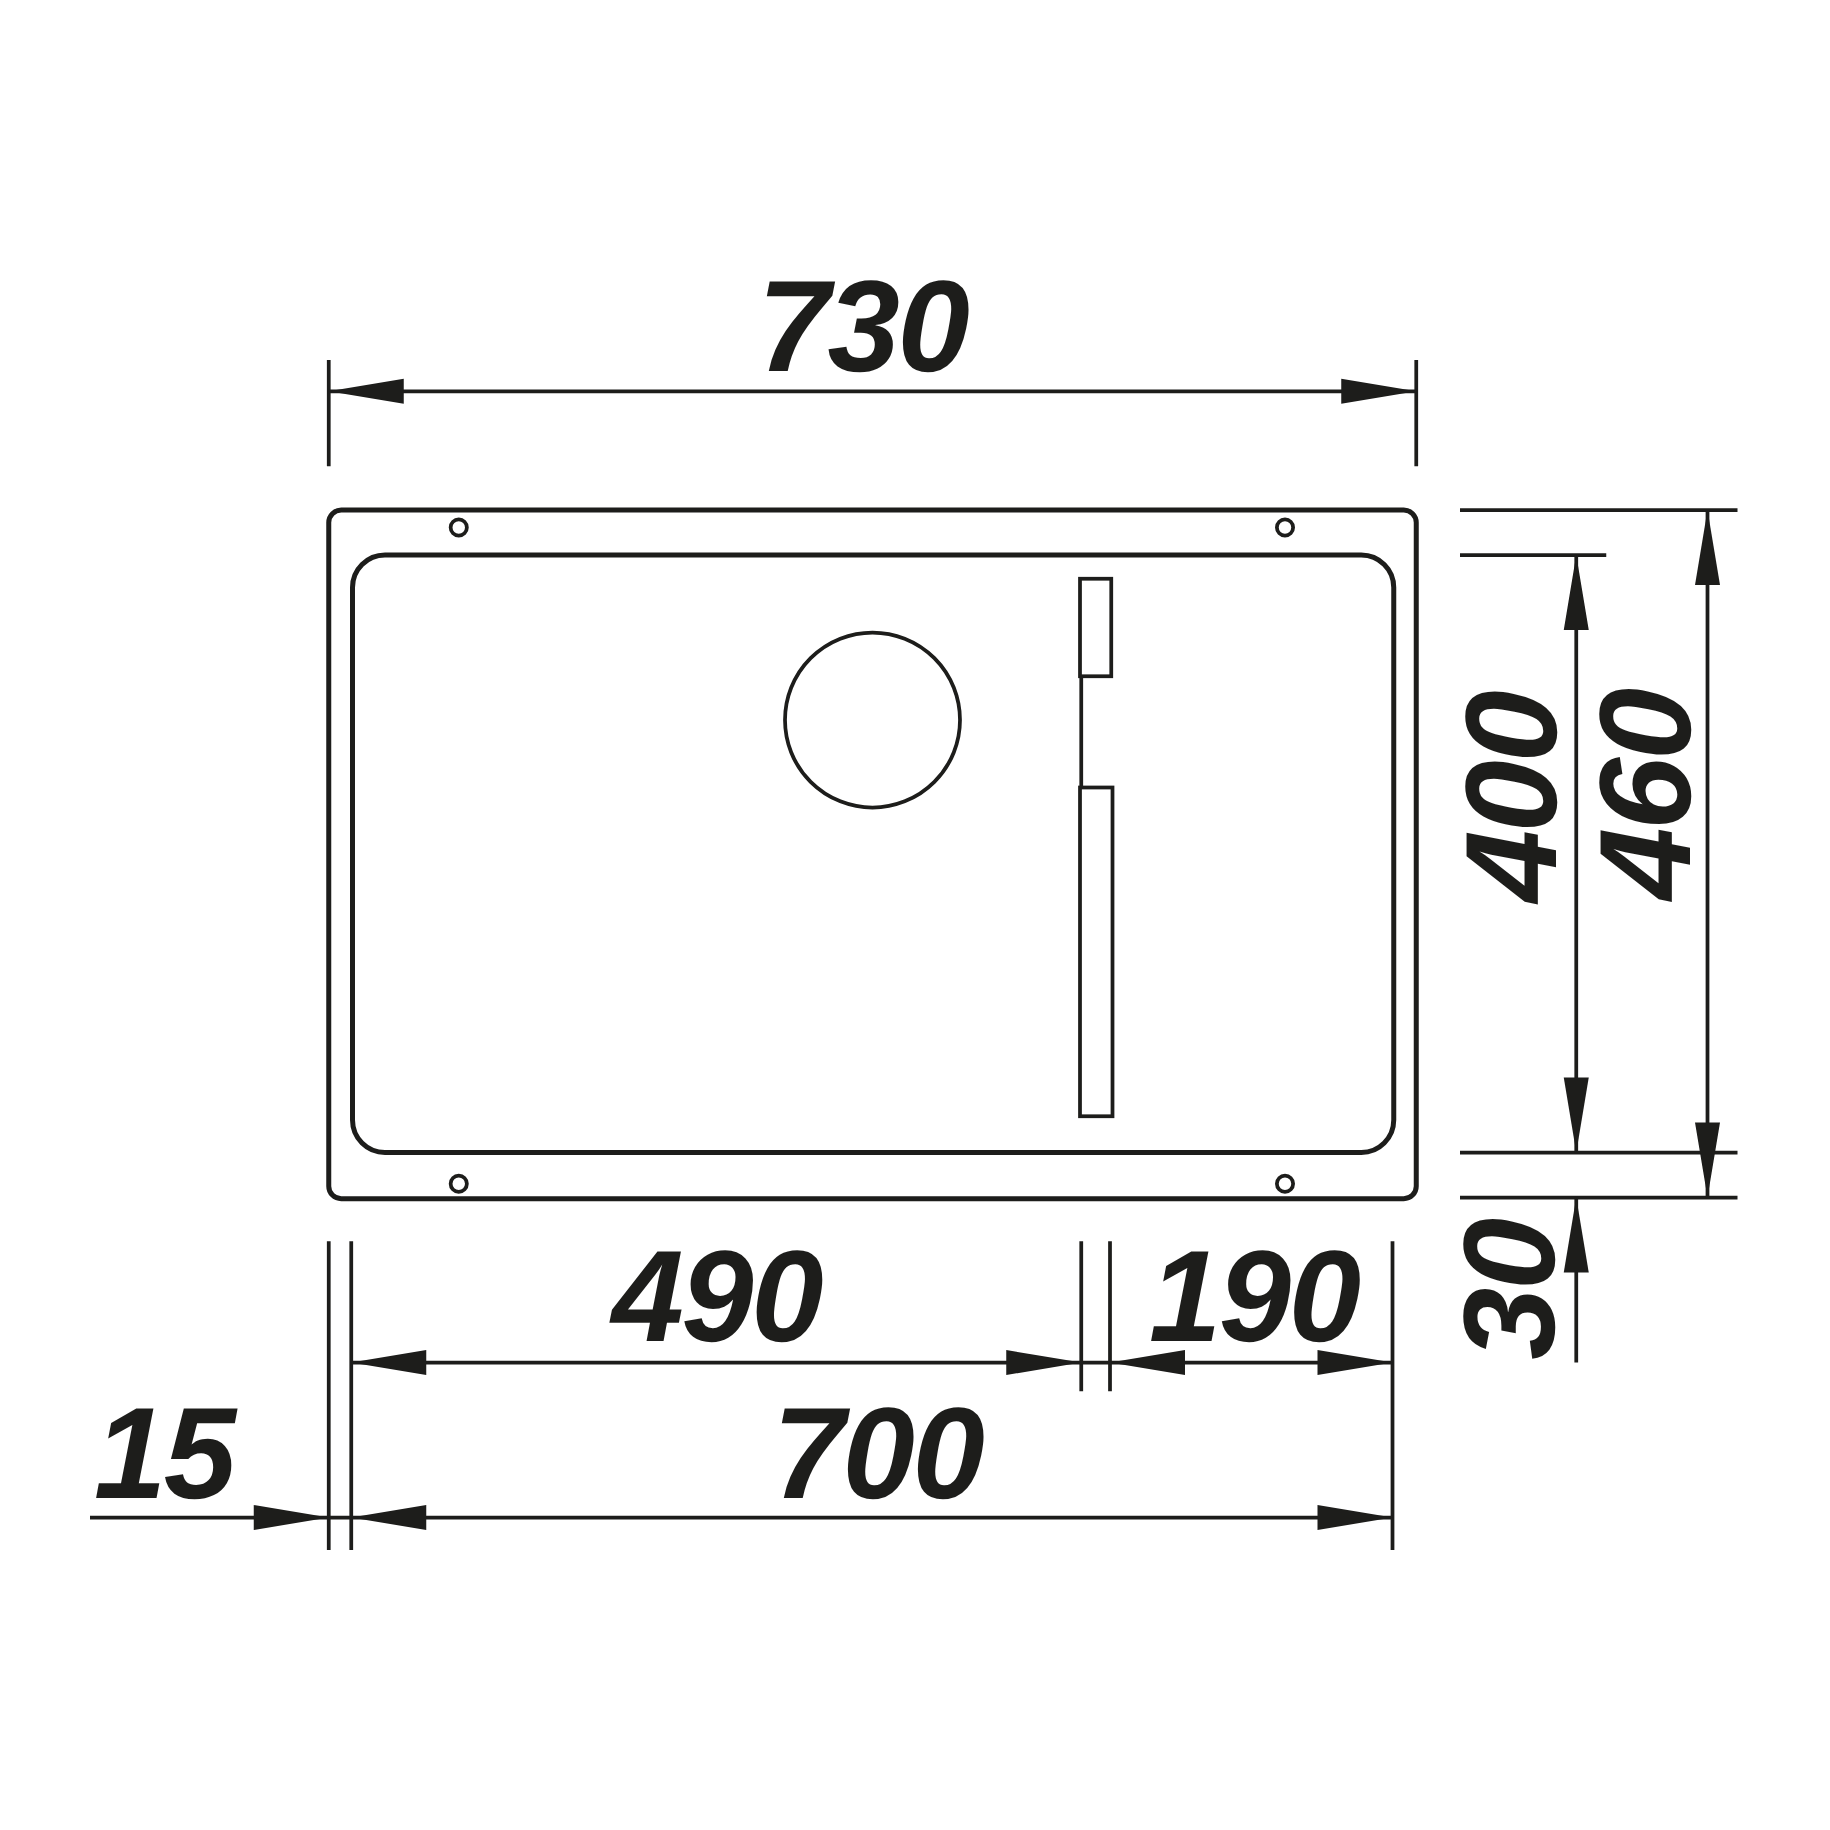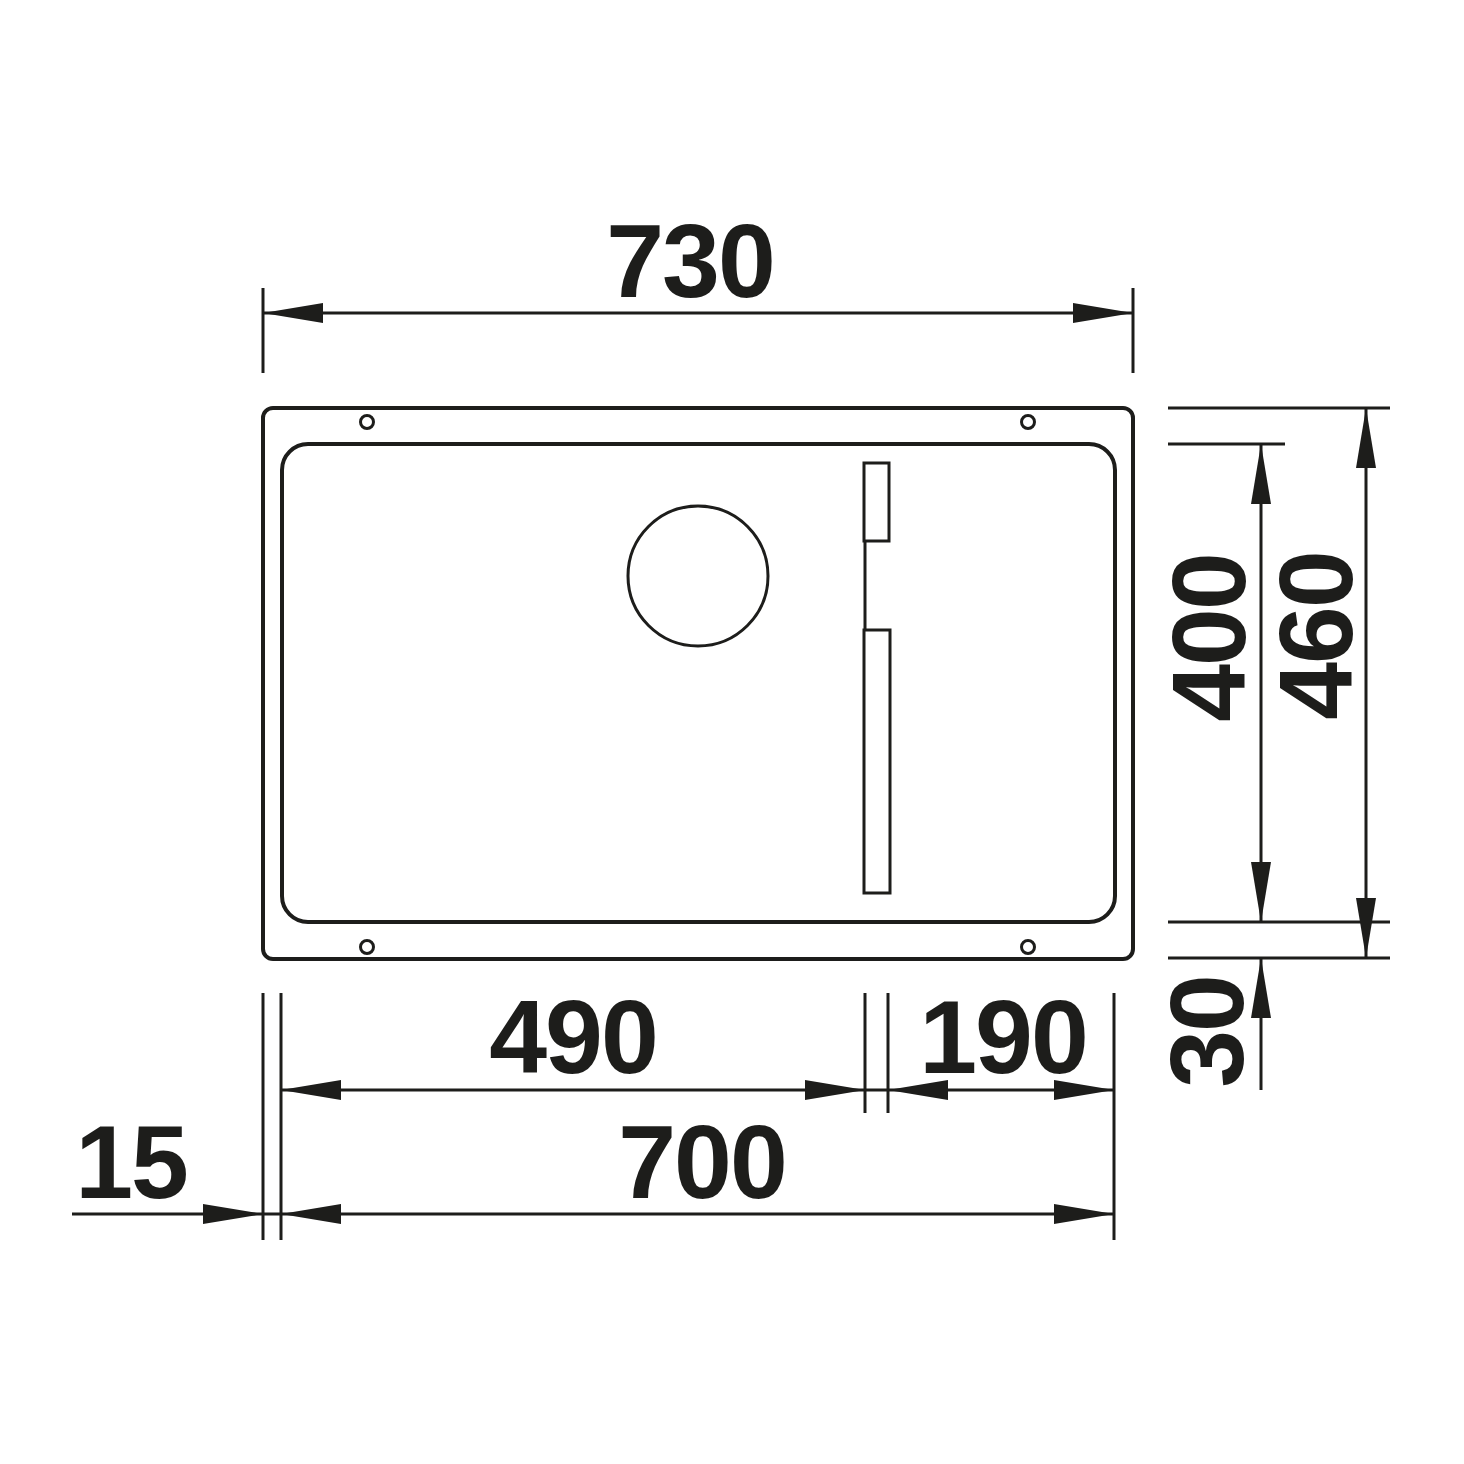--- a/index.html
+++ b/index.html
@@ -7,20 +7,21 @@
     padding: 0;
     background: #ffffff;
     width: 1464px;
     height: 1464px;
     overflow: hidden;
   }
   .stage {
     width: 1464px;
     height: 1464px;
     position: relative;
+    font-style: italic;
   }
   svg {
     display: block;
   }
   .outline {
     fill: #ffffff;
     stroke: #1d1d1b;
     stroke-width: 4;
   }
   .thin {

